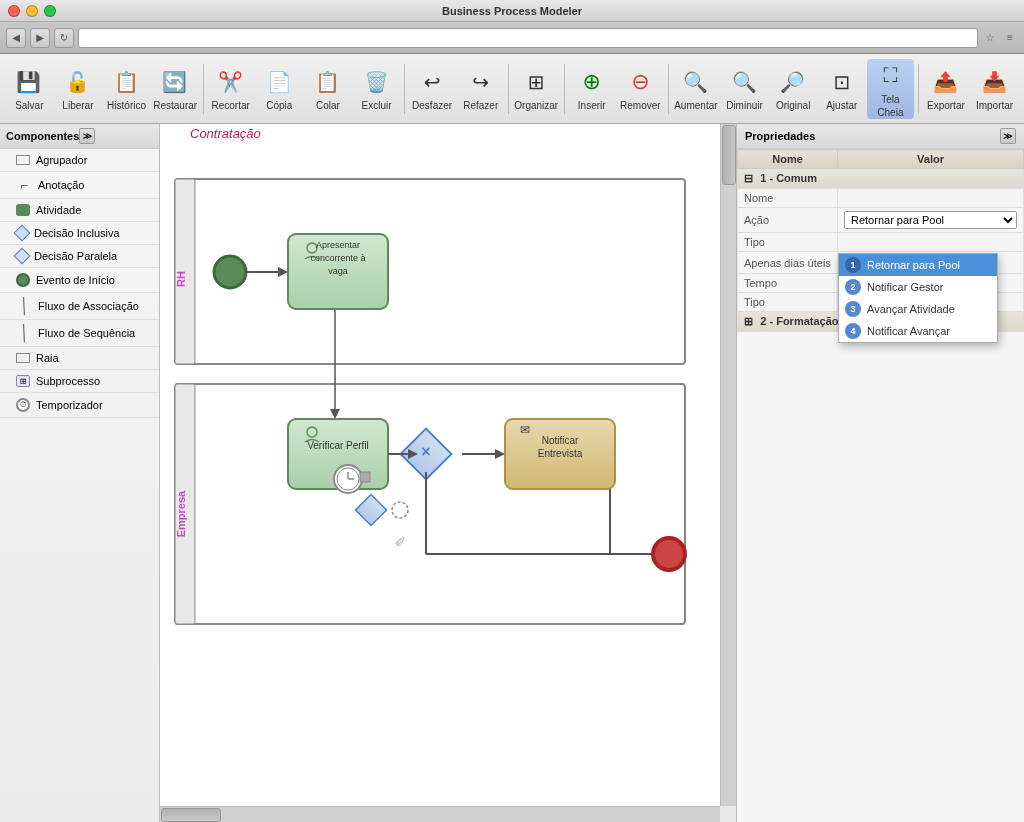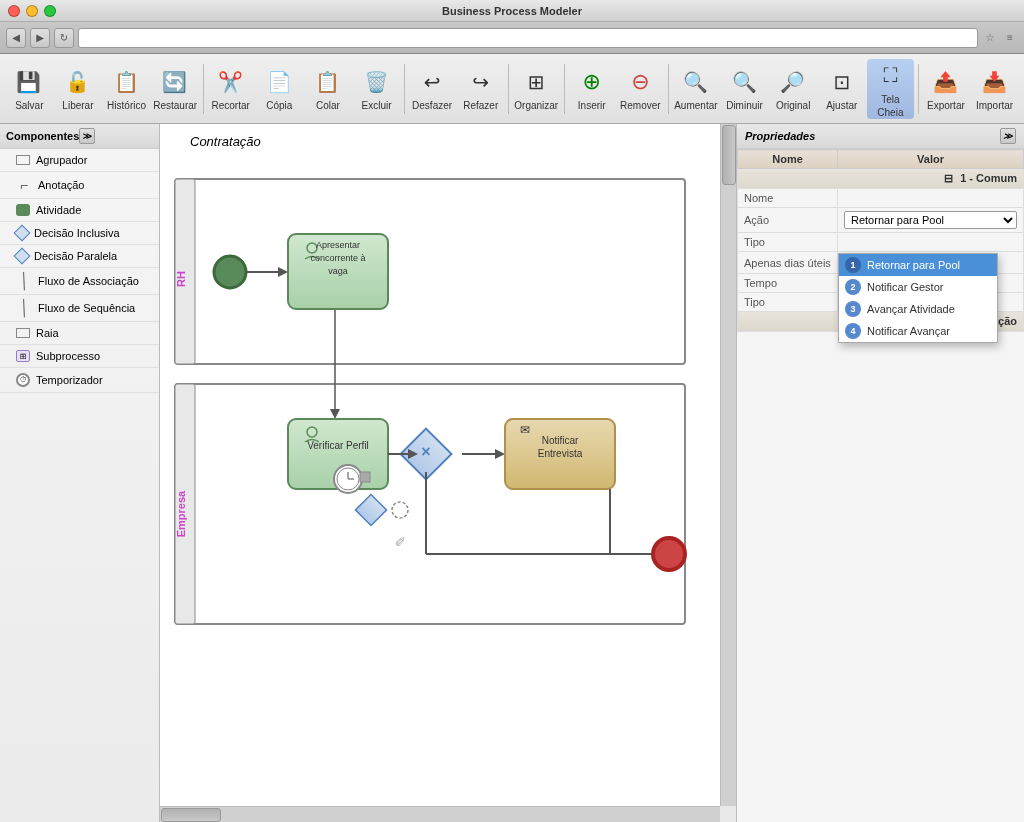--- a/index.html
+++ b/index.html
@@ -133,59 +133,59 @@
       height: 14px; width: 60px; background: linear-gradient(to bottom, #b0b0b0, #c8c8c8);
       border: 1px solid #999; border-radius: 3px; margin: 1px;
     }
 
     .canvas-content {
       position: absolute; top: 0; left: 0; right: 16px; bottom: 16px;
       background: white; overflow: hidden;
     }
 
     .diagram-title {
-      position: absolute; top: 10px; left: 30px;
-      font-size: 13px; color: #000000; font-style: italic;
+      position: absolute; top: 2px; left: 30px;
+      font-size: 13px; color: #be185d; font-style: italic;
     }
 
     
     .properties-panel {
       width: 288px;
       background: #f5f5f5;
       border-left: 1px solid #bbb;
       display: flex;
       flex-direction: column;
     }
     .props-header {
       display: flex;
       align-items: center;
       justify-content: space-between;
       padding: 4px 8px;
       background: linear-gradient(to bottom, #e8e8e8, #d8d8d8);
       border-bottom: 1px solid #ccc;
-      font-weight: bold; font-size: 11px; font-style: italic;
+      font-weight: bold; font-size: 11px;
     }
     .props-expand-btn {
       width: 16px; height: 16px;
       background: linear-gradient(to bottom, #e0e0e0, #c8c8c8);
       border: 1px solid #999; border-radius: 2px;
       display: flex; align-items: center; justify-content: center;
       cursor: pointer; font-size: 9px;
     }
     .props-table { width: 100%; border-collapse: collapse; }
     .props-table th {
       background: linear-gradient(to bottom, #e8e0d8, #ddd0c0);
       padding: 3px 6px; text-align: center; font-size: 11px;
       border: 1px solid #ccc; color: #333;
     }
     .props-table td {
       padding: 3px 6px; border: 1px solid #ddd; font-size: 11px;
       vertical-align: middle;
     }
-    .props-section-row { background: linear-gradient(to bottom, #e8e4dc, #ddd8cc); text-align: right; }
+    .props-section-row { background: linear-gradient(to bottom, #e8e4dc, #ddd8cc); }
     .props-section-row td { font-weight: bold; color: #333; padding: 3px 6px; }
     .expand-icon { margin-right: 4px; }
     .props-field-label { color: #555; width: 100px; }
     .props-field-value { color: #333; }
 
     
     .props-dropdown {
       display: flex; align-items: center; gap: 2px;
     }
     .dropdown-select {
@@ -342,20 +342,24 @@
       <div class="sidebar-icon" style="background: #5a8a5a; border-radius: 3px; width: 14px; height: 12px;"></div>
       <span>Atividade</span>
     </div>
     <div class="sidebar-item">
       <div class="sidebar-icon" style="transform: rotate(45deg); width: 12px; height: 12px; border: 1px solid #5080c0; background: #d0dff0; display: inline-block;"></div>
       <span>Decisão Inclusiva</span>
     </div>
     <div class="sidebar-item">
       <div class="sidebar-icon" style="transform: rotate(45deg); width: 12px; height: 12px; border: 1px solid #5080c0; background: #d0dff0; display: inline-block;"></div>
       <span>Decisão Paralela</span>
+    </div>
+    <div class="sidebar-item">
+      <div class="sidebar-icon" style="width: 14px; height: 14px; border-radius: 50%; background: #5a8a5a; border: 2px solid #3a6a3a;"></div>
+      <span>Evento de Início</span>
     </div>
     <div class="sidebar-item">
       <div class="sidebar-icon" style="font-size: 14px; color: #666; transform: rotate(-30deg);">╱</div>
       <span>Fluxo de Associação</span>
     </div>
     <div class="sidebar-item">
       <div class="sidebar-icon" style="font-size: 14px; color: #666; transform: rotate(-30deg);">╱</div>
       <span>Fluxo de Sequência</span>
     </div>
     <div class="sidebar-item">

